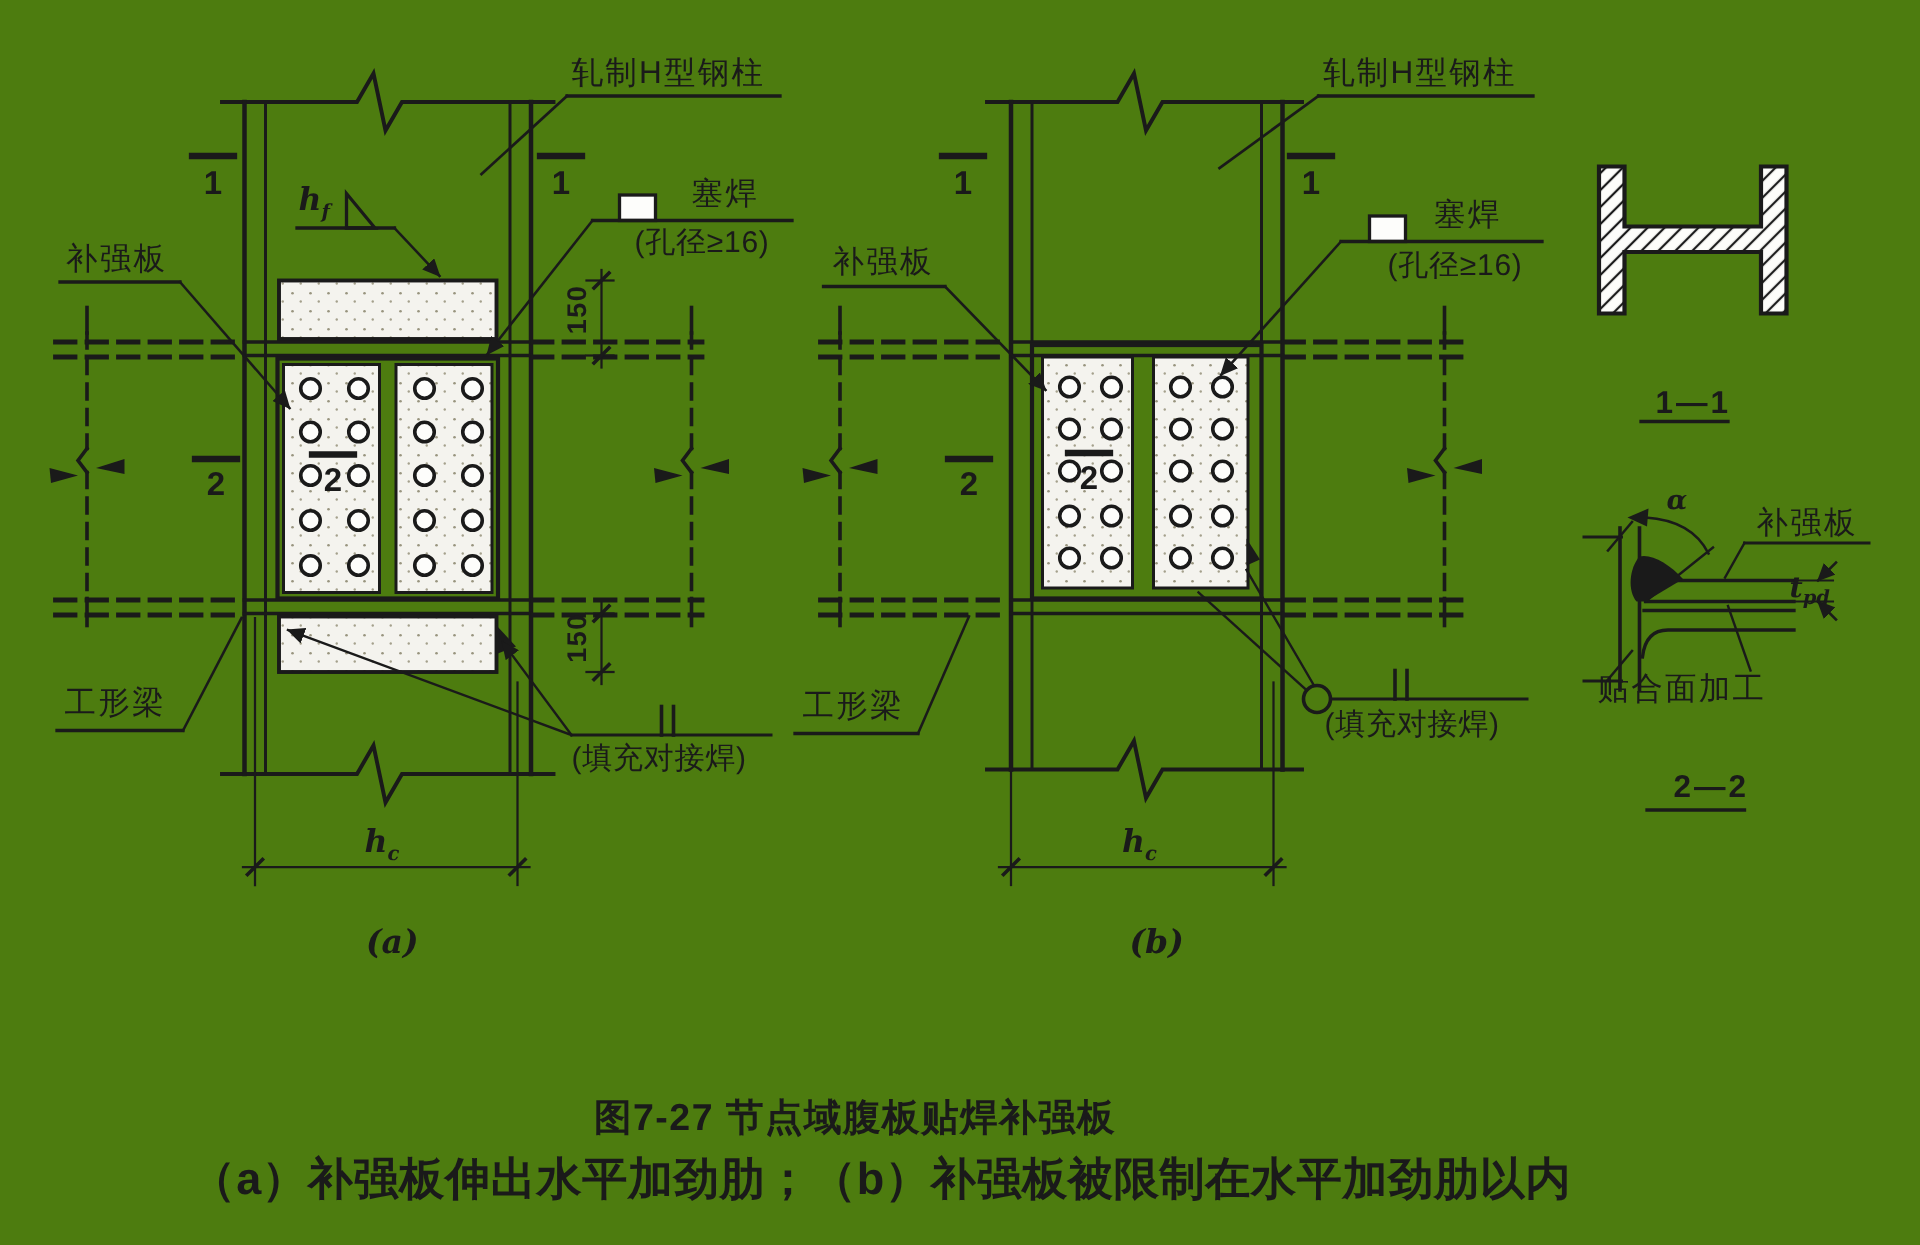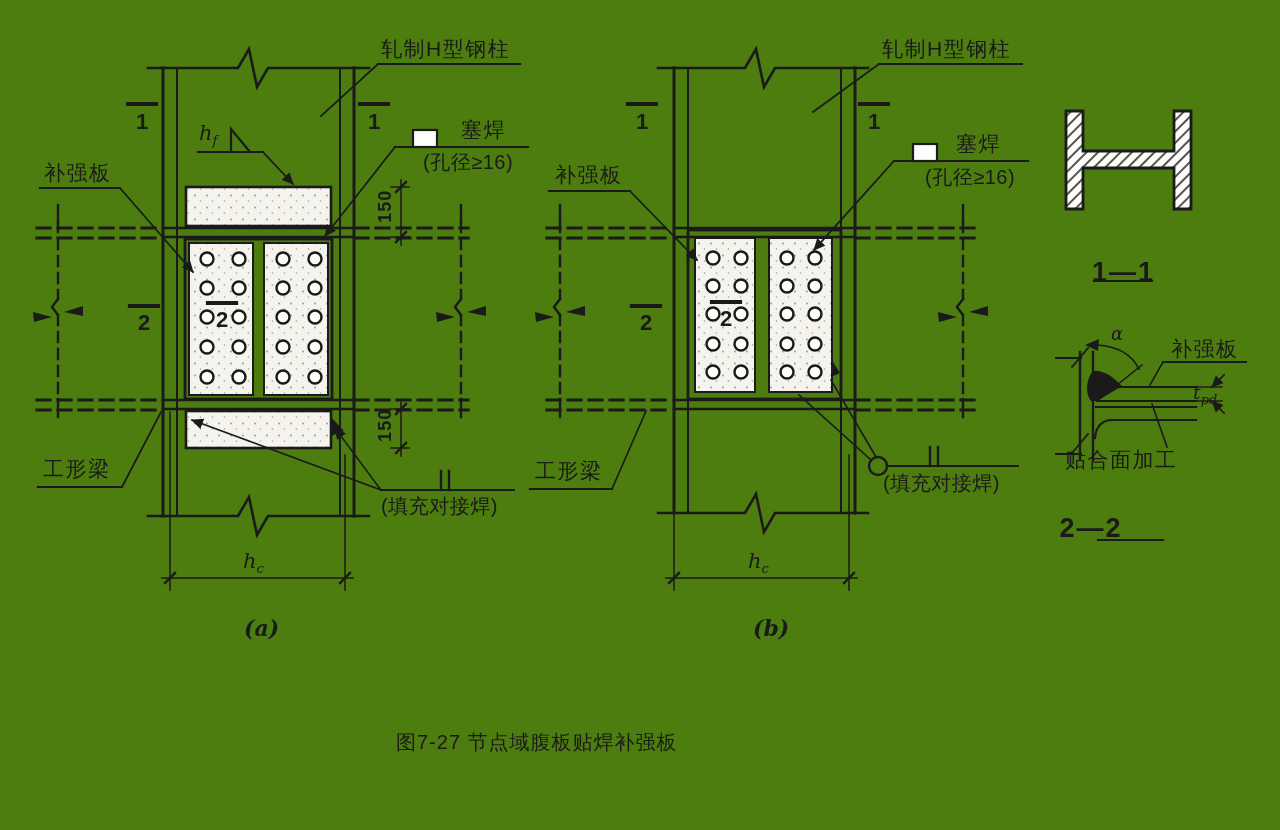--- a/index.html
+++ b/index.html
@@ -4,25 +4,25 @@
 <style>
   html,body{margin:0;padding:0;background:#ffffff;}
   .stage{position:relative;width:1280px;height:830px;background:#4d7c0f;overflow:hidden;
          font-family:"Liberation Sans","DejaVu Sans",sans-serif;}
   .art{position:absolute;left:0;top:0;z-index:1;}
   .lb{position:absolute;color:#1a1a1a;font:21px/1.15 "Liberation Sans","DejaVu Sans",sans-serif;
       letter-spacing:1.5px;white-space:nowrap;z-index:2;}
   .note{font-size:20px;letter-spacing:0.5px;}
   .sd{width:28px;text-align:center;font-weight:700;font-size:22px;letter-spacing:0;}
   .rot{width:44px;text-align:center;transform:rotate(-90deg);font-size:18px;font-weight:600;letter-spacing:1px;}
-  .math{font-family:"DejaVu Serif","Liberation Serif",serif;font-size:21px;font-style:italic;font-weight:400;letter-spacing:0;}
+  .math{font-family:"DejaVu Serif","Liberation Serif",serif;font-size:21px;font-style:italic;font-weight:700;letter-spacing:0;}
   .math sub{font-size:13px;}
   .tag{font-family:"DejaVu Serif","Liberation Serif",serif;font-style:italic;font-weight:700;font-size:22px;letter-spacing:0;}
-  .sect{font-weight:700;font-size:27px;letter-spacing:2px;text-align:center;}
-  .cap1{font-size:20px;font-weight:400;letter-spacing:1px;}
+  .sect{font-weight:700;font-size:21px;letter-spacing:2px;text-align:right;}
+  .cap1{font-size:25px;font-weight:700;letter-spacing:1px;}
   .cap2{font-size:30px;font-weight:700;letter-spacing:0.5px;}
 </style>
 </head>
 <body>
 
 <div class="stage">
 
 <svg class="art" width="1280" height="830" viewBox="0 0 1280 830">
 <defs>
   <pattern id="stip" width="12" height="12" patternUnits="userSpaceOnUse">
@@ -355,17 +355,18 @@
 <div class="lb" style="left:535px;top:459px">工形梁</div>
 <div class="lb note" style="left:883px;top:472px">(填充对接焊)</div>
 <div class="lb math" style="left:748px;top:549px"><i>h</i><sub>c</sub></div>
 <div class="lb tag" style="left:753px;top:616px">(b)</div>
 
 <div class="lb sect" style="left:1092px;top:257px;width:62px">1—1</div>
 <div class="lb math" style="left:1111px;top:324px;font-size:18px">α</div>
 <div class="lb" style="left:1171px;top:337px">补强板</div>
 <div class="lb math" style="left:1193px;top:382px;font-size:19px"><i>t</i><sub>pd</sub></div>
 <div class="lb" style="left:1065px;top:448px">贴合面加工</div>
-<div class="lb sect" style="left:1056px;top:513px;width:70px">2—2</div>
+<div class="lb sect" style="left:1096px;top:513px;width:70px">2—2</div>
 
 <div class="lb cap1" style="left:396px;top:731px">图7-27 节点域腹板贴焊补强板</div>
+<div class="lb cap2" style="left:127px;top:770px">（a）补强板伸出水平加劲肋；（b）补强板被限制在水平加劲肋以内</div>
 
 </div>
 
 </body></html>

